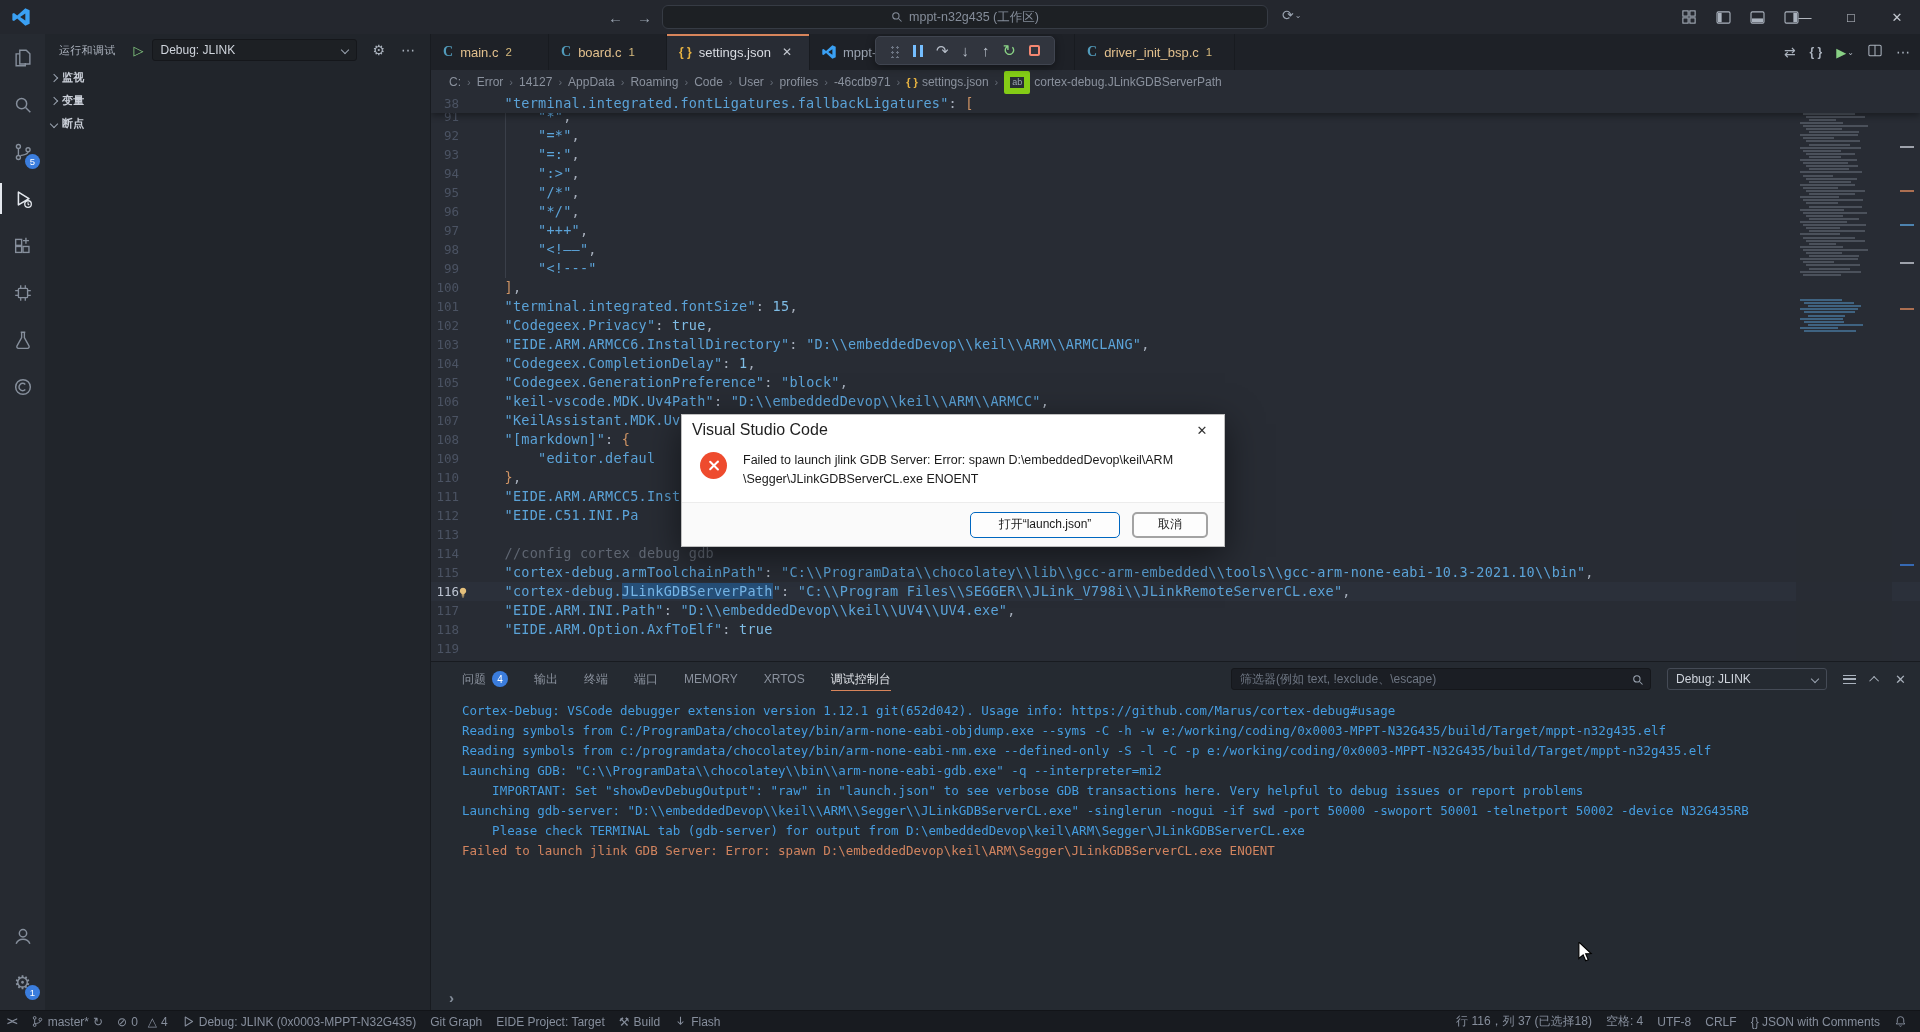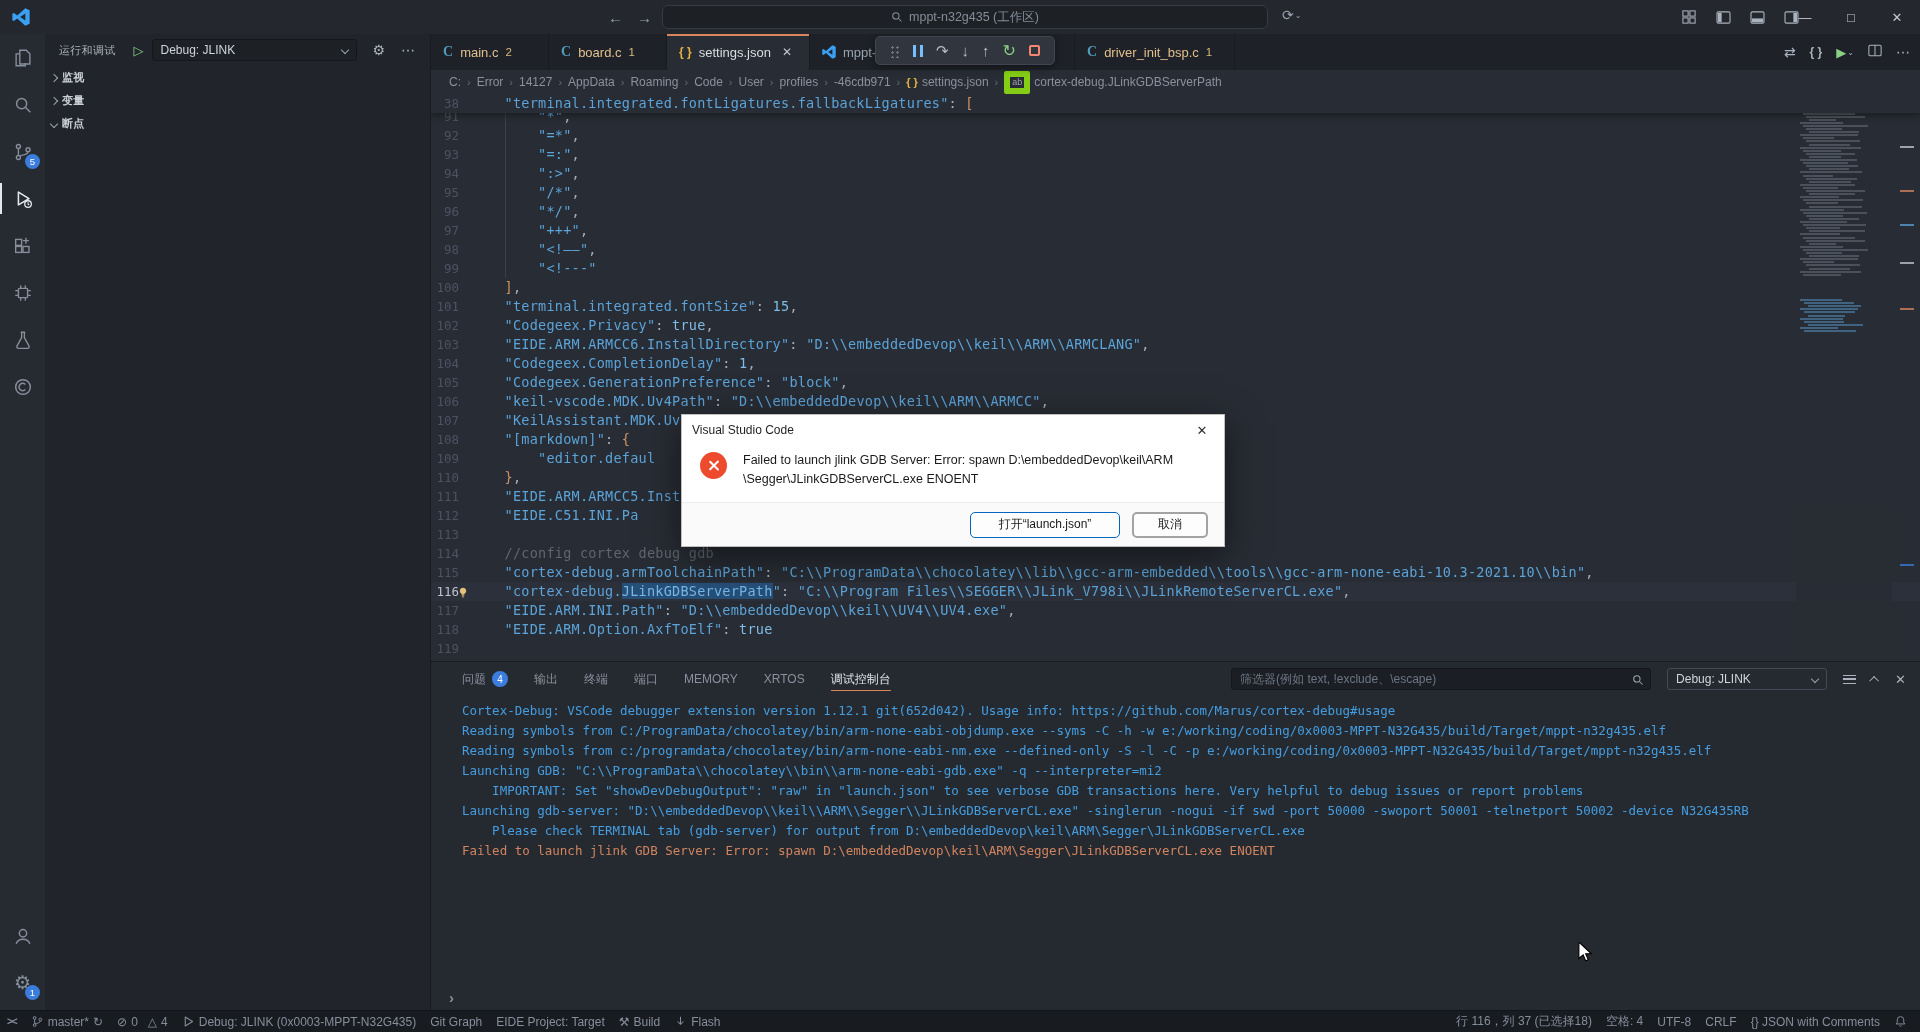--- a/index.html
+++ b/index.html
@@ -142,21 +142,21 @@
   .sb-item { display:flex; align-items:center; gap:4px; padding:0 7px; height:22px; cursor:pointer; white-space:nowrap; }
   .sb-item svg { width:13px; height:13px; }
   #sb-right { margin-left:auto; display:flex; align-items:center; margin-right:6px; }
   .remote-glyph { font-size:10px; letter-spacing:-1px; font-weight:bold; }
 
   
   #dialog { position:absolute; left:681px; top:414px; width:544px; height:133px; background:#ffffff;
     border:1px solid #bfbfbf; border-radius:0; box-shadow:0 10px 34px rgba(0,0,0,.5); z-index:80;
     font-family:"Liberation Sans",sans-serif; }
   #dialog-titlebar { height:30px; display:flex; align-items:center; padding:0 10px; }
-  #dialog-title { font-size:12px; color:#1f1f1f; }
+  #dialog-title { font-size:16px; color:#1f1f1f; }
   #dialog-close { margin-left:auto; color:#333; font-size:13px; width:24px; text-align:center; cursor:pointer; }
   #dialog-body { display:flex; padding:4px 18px 0 18px; gap:16px; }
   #dialog-erricon { width:27px; height:27px; border-radius:50%; background:#ee4b2e; flex:none; position:relative; margin-top:3px; }
   #dialog-erricon::before, #dialog-erricon::after { content:""; position:absolute; left:13px; top:7px; width:2.4px; height:13px; background:#fff; border-radius:1px; }
   #dialog-erricon::before { transform:rotate(45deg); }
   #dialog-erricon::after { transform:rotate(-45deg); }
   #dialog-message { font-size:12.5px; color:#1a1a1a; line-height:1.55; padding-top:2px; max-width:440px; word-break:break-all; }
   #dialog-footer { position:absolute; left:0; right:0; bottom:0; height:44px; background:#fafafa; border-top:1px solid #ececec;
     display:flex; align-items:center; justify-content:flex-end; gap:12px; padding:0 16px; }
   .dlg-btn { height:26px; border-radius:5px; background:#fdfdfd; font-size:12px; color:#1a1a1a;

